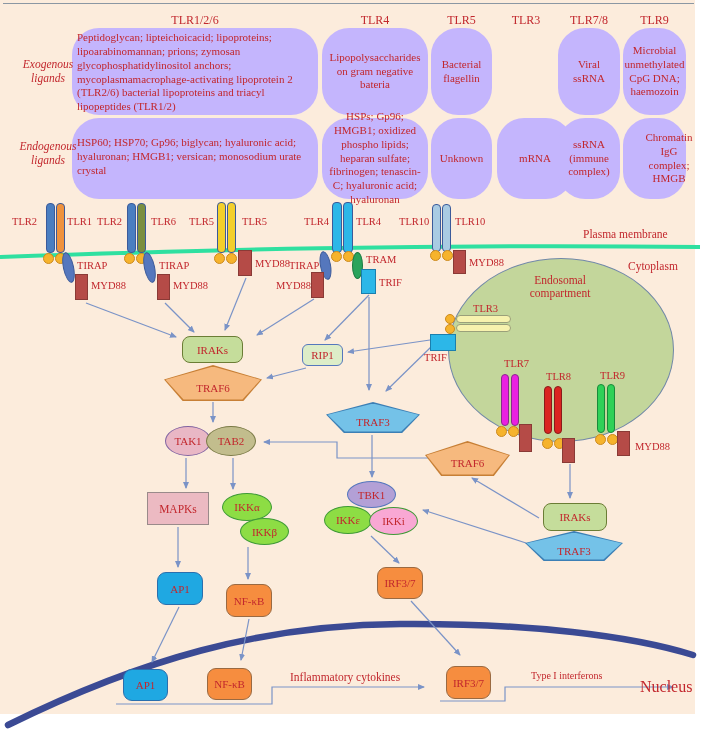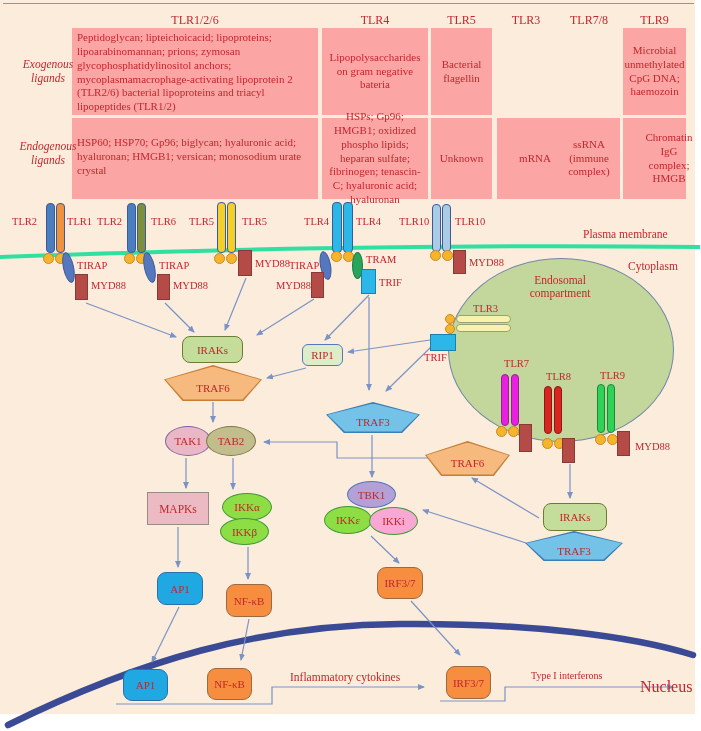--- a/index.html
+++ b/index.html
@@ -2,21 +2,21 @@
 <html><head>
 <meta charset="utf-8">
 <style>
   html,body{margin:0;padding:0;background:#ffffff;}
   #fig{position:relative;width:701px;height:731px;background:#fcecdc;overflow:hidden;
        font-family:"Liberation Serif","DejaVu Serif",serif;}
   .strip{position:absolute;background:#ffffff;z-index:1;}
   #overlay{position:absolute;left:0;top:0;z-index:2;}
   .shape{position:absolute;z-index:3;}
   .lbl{position:absolute;z-index:4;color:#c2272d;font-size:10.5px;white-space:nowrap;line-height:1.15;}
-  .tcell{position:absolute;z-index:3;background:#fca5a5;color:#c2272d;font-size:11px;line-height:1.26;}
+  .tcell{position:absolute;z-index:3;background:#c4b5fd;color:#c2272d;font-size:11px;line-height:1.26;border-radius:27px;}
   .tcell.center{display:flex;align-items:center;justify-content:center;text-align:center;padding:2px 3px;box-sizing:border-box;}
   .thead{position:absolute;z-index:4;color:#c2272d;font-size:12px;text-align:center;}
   .rowlbl{position:absolute;z-index:4;color:#c2272d;font-size:11.5px;text-align:center;line-height:1.25;font-style:italic;}
   .bar{position:absolute;z-index:3;border:1px solid #3b5a9a;border-radius:4px;box-sizing:border-box;}
   .circ{position:absolute;z-index:3;width:11px;height:11px;border-radius:50%;background:#f6b32c;border:1px solid #cc8a1e;box-sizing:border-box;}
   .mrect{position:absolute;z-index:3;width:13px;background:#b54b47;border:1px solid #8a3a36;box-sizing:border-box;}
   .adel{position:absolute;z-index:3;border-radius:50%;box-sizing:border-box;}
   .node{position:absolute;z-index:3;display:flex;align-items:center;justify-content:center;
         color:#c2272d;font-size:11px;box-sizing:border-box;}
   .pent{position:absolute;z-index:3;}
@@ -39,20 +39,21 @@
   <div class="thead" style="left:497px;top:13px;width:58px;">TLR3</div>
   <div class="thead" style="left:558px;top:13px;width:62px;">TLR7/8</div>
   <div class="thead" style="left:623px;top:13px;width:63px;">TLR9</div>
 
   <div class="rowlbl" style="left:20px;top:57px;width:56px;">Exogenous ligands</div>
   <div class="rowlbl" style="left:17px;top:139px;width:62px;">Endogenous ligands</div>
 
   <div class="tcell" style="left:72px;top:28px;width:246px;height:87px;padding:3px 5px;box-sizing:border-box;">Peptidoglycan; lipteichoicacid; lipoproteins; lipoarabinomannan; prions; zymosan glycophosphatidylinositol anchors; mycoplasmamacrophage-activating lipoprotein 2 (TLR2/6) bacterial lipoproteins and triacyl lipopeptides (TLR1/2)</div>
   <div class="tcell center" style="left:322px;top:28px;width:106px;height:87px;">Lipopolysaccharides on gram negative bateria</div>
   <div class="tcell center" style="left:431px;top:28px;width:61px;height:87px;">Bacterial flagellin</div>
+  <div class="tcell center" style="left:558px;top:28px;width:62px;height:87px;">Viral ssRNA</div>
   <div class="tcell center" style="left:623px;top:28px;width:63px;height:87px;">Microbial unmethylated CpG DNA; haemozoin</div>
 
   <div class="tcell" style="left:72px;top:118px;width:246px;height:81px;padding:18px 5px 3px;box-sizing:border-box;">HSP60; HSP70; Gp96; biglycan; hyaluronic acid; hyaluronan; HMGB1; versican; monosodium urate crystal</div>
   <div class="tcell center" style="left:322px;top:118px;width:106px;height:81px;">HSPs; Gp96; HMGB1; oxidized phospho lipids; heparan sulfate; fibrinogen; tenascin-C; hyaluronic acid; hyaluronan</div>
   <div class="tcell center" style="left:431px;top:118px;width:61px;height:81px;">Unknown</div>
   <div class="tcell center" style="left:497px;top:118px;width:76px;height:81px;">mRNA</div>
   <div class="tcell center" style="left:558px;top:118px;width:62px;height:81px;">ssRNA (immune complex)</div>
   <div class="tcell center" style="left:623px;top:118px;width:63px;height:81px;padding-left:32px;">Chromatin IgG complex; HMGB</div>
 
   <svg id="overlay" width="701" height="731" viewBox="0 0 701 731">
@@ -211,21 +212,21 @@
 
   <div class="pent" style="left:326px;top:402px;width:94px;height:31px;background:#3c7fb5;">
     <div class="in" style="background:#74c2e8;">TRAF3</div>
   </div>
 
   <div class="node" style="left:165px;top:426px;width:46px;height:30px;border-radius:50%;background:#e9b7c5;border:1.5px solid #8064a2;">TAK1</div>
   <div class="node" style="left:206px;top:426px;width:50px;height:30px;border-radius:50%;background:#c2bd8d;border:1.5px solid #7a7a46;">TAB2</div>
 
   <div class="node" style="left:147px;top:492px;width:62px;height:33px;background:#ecbac2;border:1px solid #9a8a8a;font-size:11.5px;">MAPKs</div>
   <div class="node" style="left:222px;top:493px;width:50px;height:28px;border-radius:50%;background:#8ddd44;border:1.5px solid #3f9a37;">IKKα</div>
-  <div class="node" style="left:220px;top:518px;width:49px;height:27px;border-radius:50%;background:#8ddd44;border:1.5px solid #3f9a37;">IKKβ</div>
+  <div class="node" style="left:240px;top:518px;width:49px;height:27px;border-radius:50%;background:#8ddd44;border:1.5px solid #3f9a37;">IKKβ</div>
 
   <div class="node" style="left:347px;top:481px;width:49px;height:27px;border-radius:50%;background:#b3a0d6;border:1.5px solid #5577bd;">TBK1</div>
   <div class="node" style="left:324px;top:506px;width:48px;height:28px;border-radius:50%;background:#8ddd44;border:1.5px solid #3f9a37;">IKKε</div>
   <div class="node" style="left:369px;top:507px;width:49px;height:28px;border-radius:50%;background:#f9a8d4;border:1.5px solid #3f9a37;">IKKi</div>
 
   <div class="pent" style="left:425px;top:441px;width:85px;height:35px;background:#c77f35;">
     <div class="in" style="background:#f6b97e;">TRAF6</div>
   </div>
   <div class="node" style="left:543px;top:503px;width:64px;height:28px;border-radius:8px;background:#c5dd9b;border:1.5px solid #6b7d35;">IRAKs</div>
   <div class="pent" style="left:525px;top:531px;width:98px;height:30px;background:#3c7fb5;">

